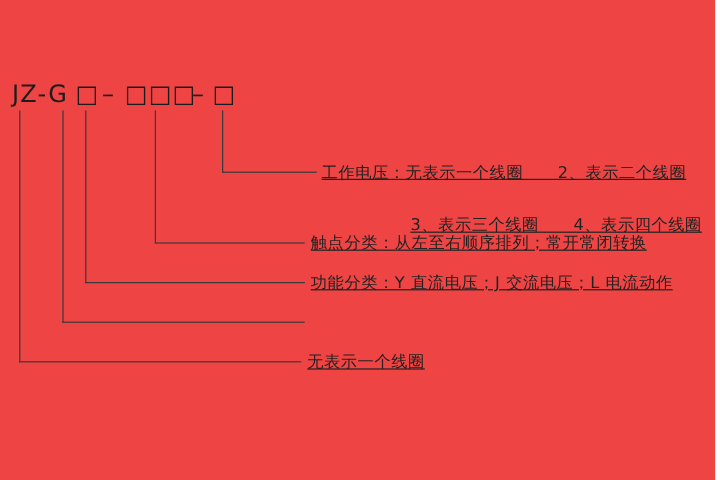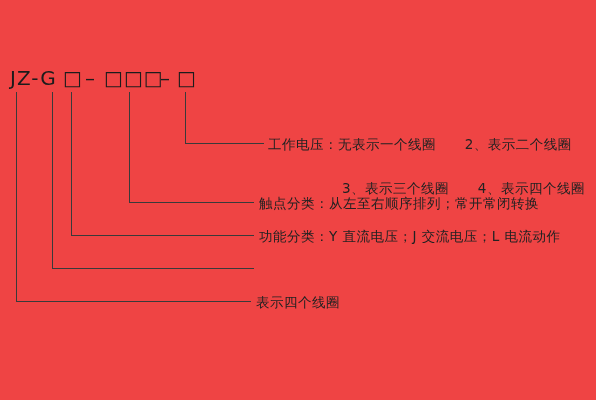--- a/index.html
+++ b/index.html
@@ -30,20 +30,21 @@
     border-left: 1px solid #3a3a3a;
     border-bottom: 1px solid #3a3a3a;
   }
   .label {
     position: absolute;
     font-size: 13.5px;
     color: #222222;
     letter-spacing: 0.5px;
     white-space: pre;
     line-height: 16px;
+    text-decoration: underline;
   }
 </style>
 </head>
 <body>
 
 <div class="canvas">
 
   <span class="mc" style="left:10px">JZ-G</span>
   <span class="mc" style="left:63px">□</span>
   <span class="mc" style="left:85px">–</span>
@@ -54,15 +55,15 @@
   <div class="connector" style="left:185px; top:92px; width:78px;  height:51px;"></div>
   <div class="connector" style="left:129px; top:92px; width:124px; height:110px;"></div>
   <div class="connector" style="left:71px;  top:92px; width:182px; height:143px;"></div>
   <div class="connector" style="left:52px;  top:92px; width:201px; height:176px;"></div>
   <div class="connector" style="left:16px;  top:92px; width:234px; height:209px;"></div>
 
   <div class="label" style="left:268px; top:136px;">工作电压：无表示一个线圈      2、表示二个线圈</div>
   <div class="label" style="left:342px; top:162px;margin-top:18px;">3、表示三个线圈      4、表示四个线圈</div>
   <div class="label" style="left:259px; top:228px;">功能分类：Y 直流电压；J 交流电压；L 电流动作</div>
   <div class="label" style="left:259px; top:195px;">触点分类：从左至右顺序排列；常开常闭转换</div>
-  <div class="label" style="left:256px; top:294px;">表示四个线圈</div>
+  <div class="label" style="left:256px; top:294px;">无表示一个线圈</div>
 
 </div>
 
 </body></html>

